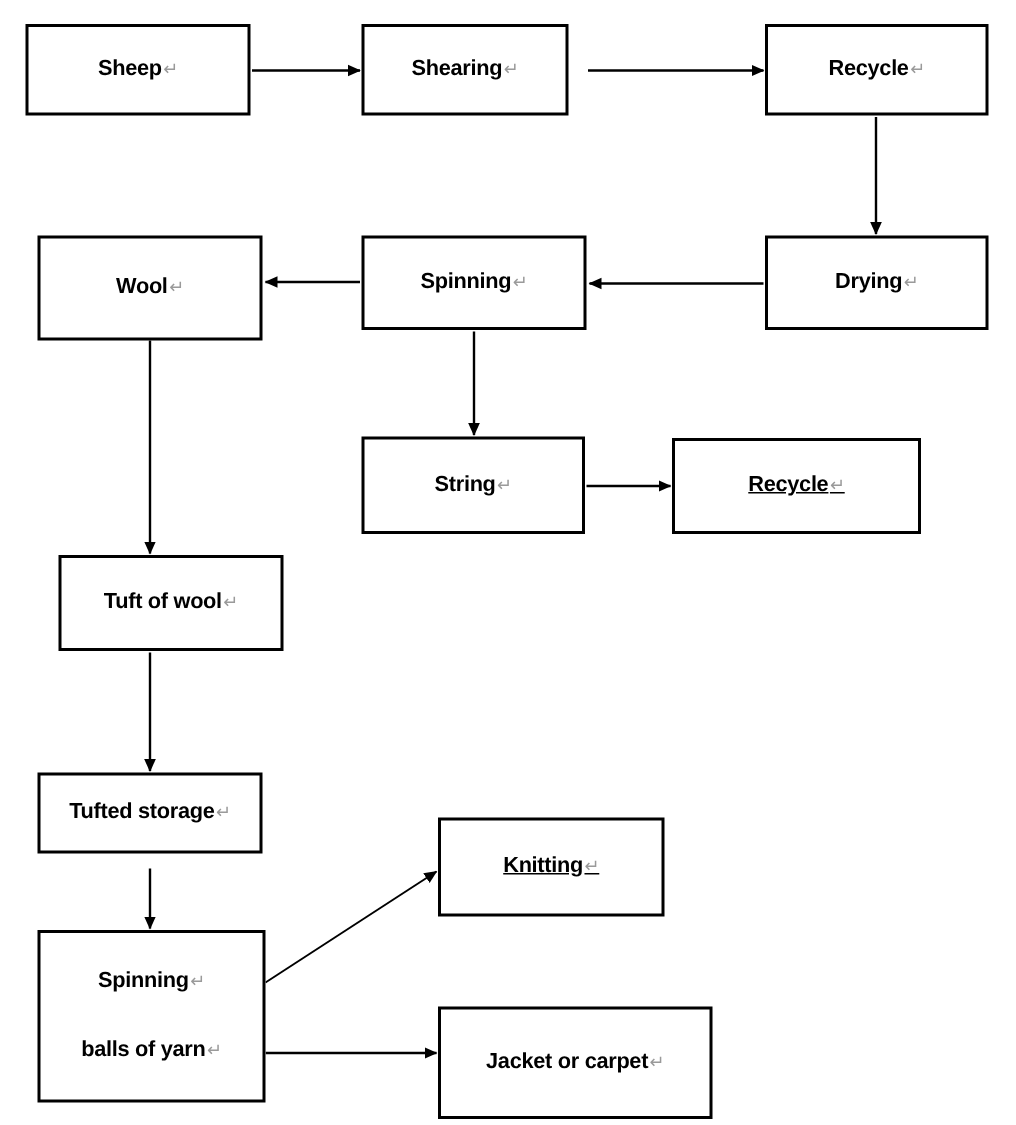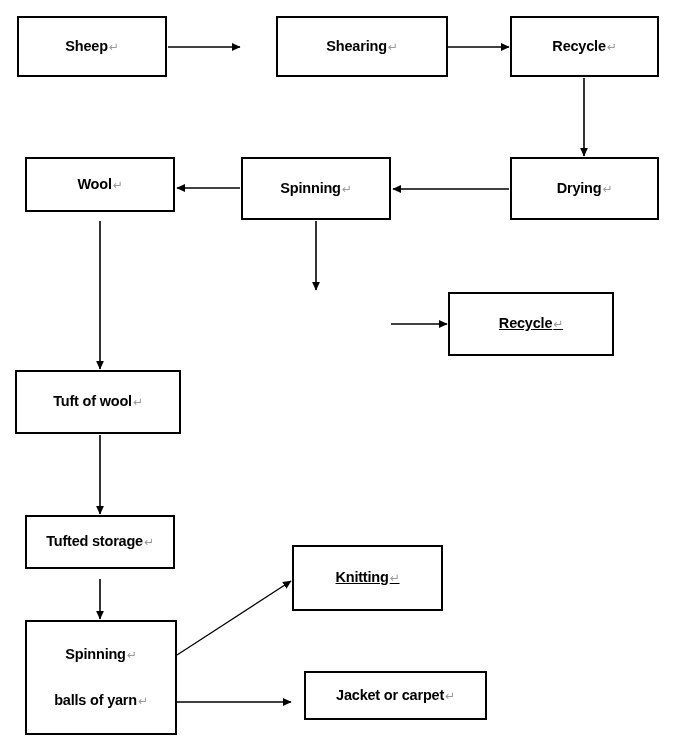--- a/index.html
+++ b/index.html
@@ -90,59 +90,62 @@
 
     <line x1="177" y1="655" x2="291" y2="581" stroke="#000000" stroke-width="1.3" marker-end="url(#ah)"></line>
 
     <line x1="177" y1="702" x2="291" y2="702" stroke="#000000" stroke-width="1.6" marker-end="url(#ah)"></line>
   </svg>
 
   <div class="node" style="left:17px;top:16px;width:150px;height:61px;">
     <div class="node-label"><span>Sheep</span><span class="cr">↵</span></div>
   </div>
 
-  <div class="node" style="left:241px;top:16px;width:172px;height:61px;margin-left:35px;">
+  <div class="node" style="left:241px;top:16px;width:138px;height:61px;">
     <div class="node-label"><span>Shearing</span><span class="cr">↵</span></div>
   </div>
 
   <div class="node" style="left:510px;top:16px;width:149px;height:61px;">
     <div class="node-label"><span>Recycle</span><span class="cr">↵</span></div>
   </div>
 
-  <div class="node" style="left:25px;top:157px;width:150px;height:55px;">
+  <div class="node" style="left:25px;top:157px;width:150px;height:70px;">
     <div class="node-label"><span>Wool</span><span class="cr">↵</span></div>
   </div>
 
   <div class="node" style="left:241px;top:157px;width:150px;height:63px;">
     <div class="node-label"><span>Spinning</span><span class="cr">↵</span></div>
   </div>
 
   <div class="node" style="left:510px;top:157px;width:149px;height:63px;">
     <div class="node-label"><span>Drying</span><span class="cr">↵</span></div>
   </div>
 
+  <div class="node" style="left:241px;top:291px;width:149px;height:65px;">
+    <div class="node-label"><span>String</span><span class="cr">↵</span></div>
+  </div>
 
   <div class="node" style="left:448px;top:292px;width:166px;height:64px;text-decoration:underline;">
     <div class="node-label"><span>Recycle</span><span class="cr">↵</span></div>
   </div>
 
-  <div class="node" style="left:15px;top:370px;width:166px;height:64px;">
+  <div class="node" style="left:39px;top:370px;width:150px;height:64px;">
     <div class="node-label"><span>Tuft of wool</span><span class="cr">↵</span></div>
   </div>
 
   <div class="node" style="left:25px;top:515px;width:150px;height:54px;">
     <div class="node-label"><span>Tufted storage</span><span class="cr">↵</span></div>
   </div>
 
   <div class="node" style="left:292px;top:545px;width:151px;height:66px;text-decoration:underline;">
     <div class="node-label"><span>Knitting</span><span class="cr">↵</span></div>
   </div>
 
   <div class="node node-2line" style="left:25px;top:620px;width:152px;height:115px;">
     <div class="node-label"><span>Spinning</span><span class="cr">↵</span></div>
     <div class="node-label"><span>balls of yarn</span><span class="cr">↵</span></div>
   </div>
 
-  <div class="node" style="left:304px;top:671px;width:183px;height:49px;">
+  <div class="node" style="left:292px;top:671px;width:183px;height:75px;">
     <div class="node-label"><span>Jacket or carpet</span><span class="cr">↵</span></div>
   </div>
 
 </div>
 
 </body></html>

